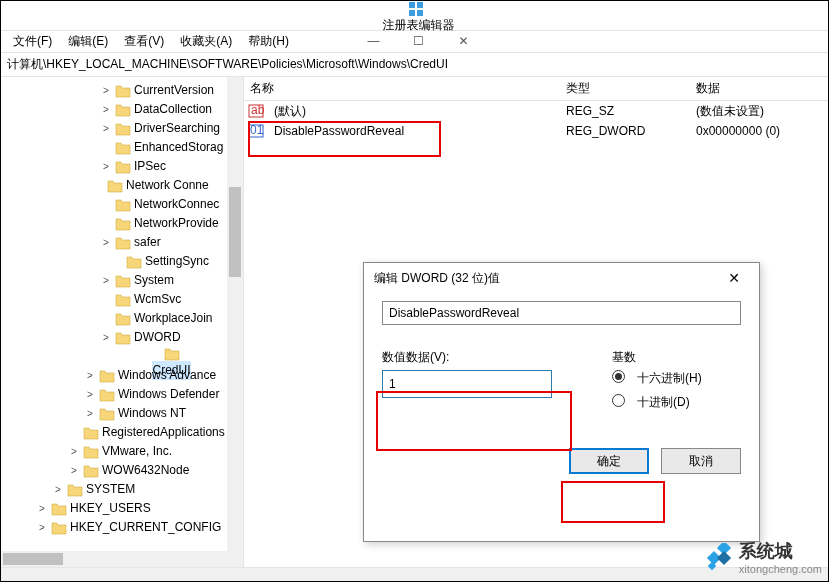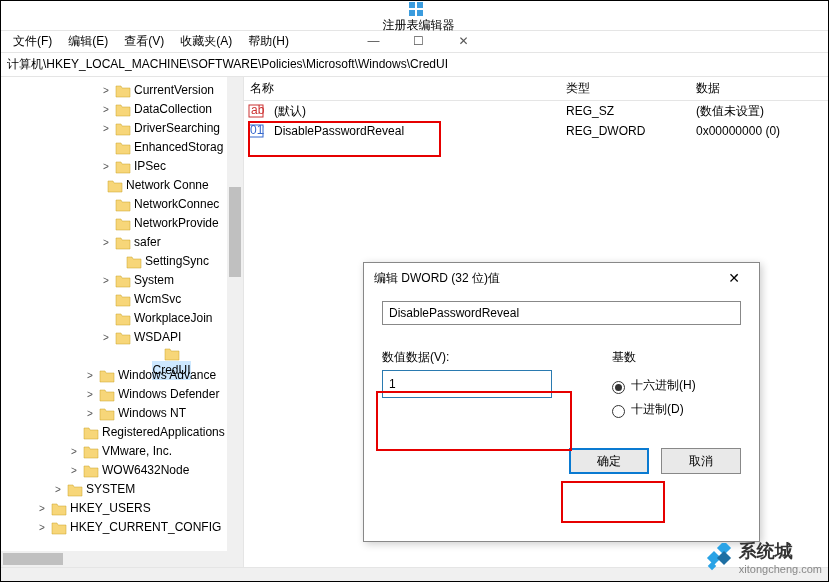--- a/index.html
+++ b/index.html
@@ -45,21 +45,21 @@
 .dialog .dtitle .t { flex: 1; }
 .dialog .dtitle .close { width: 30px; text-align: center; font-size: 14px; }
 .dialog .body { padding: 8px 18px; }
 .dialog .lblrow { margin-top: 4px; margin-bottom: 4px; }
 .dialog .textbox { width: 100%; height: 24px; border: 1px solid #888; padding: 2px 6px; background: #fff; }
 .dialog .textbox.ro { background: #fff; }
 .dialog .twocol { display: flex; gap: 40px; margin-top: 20px; }
 .dialog .valcol { width: 190px; }
 .dialog .valinput { width: 170px; height: 28px; border: 1px solid #2a7ab0; padding: 2px 6px; }
 .dialog .radiocol { }
-.dialog .radioitem { display: flex; align-items: flex-end; gap: 6px; height: 24px; }
+.dialog .radioitem { display: flex; align-items: flex-start; gap: 12px; height: 24px; }
 .dialog .radio-outer { width: 13px; height: 13px; border: 1px solid #333; border-radius: 50%; display: inline-flex; align-items: center; justify-content: center; }
 .dialog .radio-inner { width: 7px; height: 7px; background: #333; border-radius: 50%; }
 .dialog .btns { display: flex; justify-content: flex-end; gap: 12px; margin-top: 30px; }
 .dialog .btn { width: 80px; height: 26px; border: 1px solid #888; background: #e9e9e9; display: flex; align-items: center; justify-content: center; }
 .dialog .btn.primary { border: 2px solid #0a7ad1; }
 .dialog .red { position: absolute; border: 2px solid #e60000; pointer-events: none; }
 
 .watermark { position: absolute; right: 6px; bottom: 6px; display: flex; align-items: center; gap: 6px; color: #555; font-size: 14px; }
 .watermark .logo { width: 28px; height: 28px; }
 
@@ -245,21 +245,21 @@
           </div>
         </li>
         <li>
           <div class="row" style="padding-left: 99px;">
             <span class="exp">&gt;</span>
             <span class="folder">
               <svg viewBox="0 0 16 14">
                 <path d="M1 2h5l1 2h8v9H1z" fill="#f7d679" stroke="#c9a227" stroke-width="0.5"></path>
               </svg>
             </span>
-            <span class="lbl">WSDAPI</span>
+            <span class="lbl">DWORD</span>
           </div>
         </li>
         <li>
           <div class="row sel" style="padding-left: 99px; flex-direction: column;">
             <span class="exp"></span>
             <span class="folder">
               <svg viewBox="0 0 16 14">
                 <path d="M1 2h5l1 2h8v9H1z" fill="#f7d679" stroke="#c9a227" stroke-width="0.5"></path>
               </svg>
             </span>

